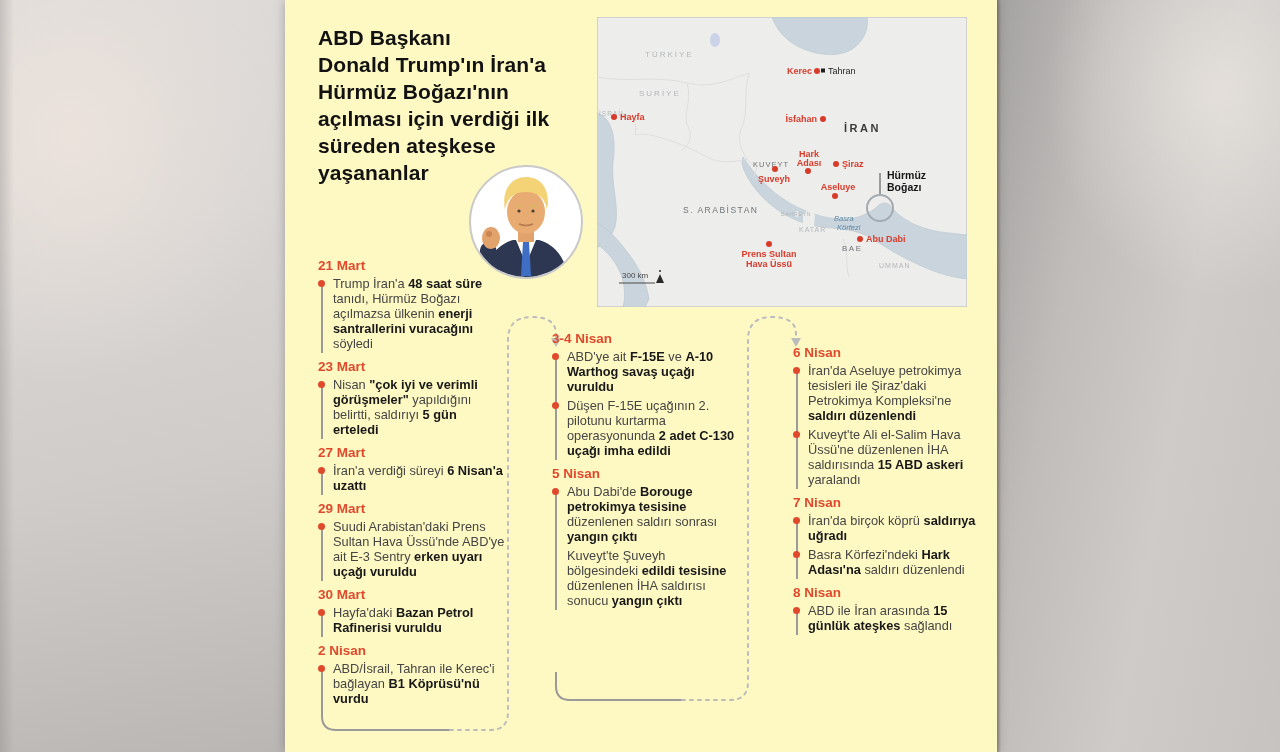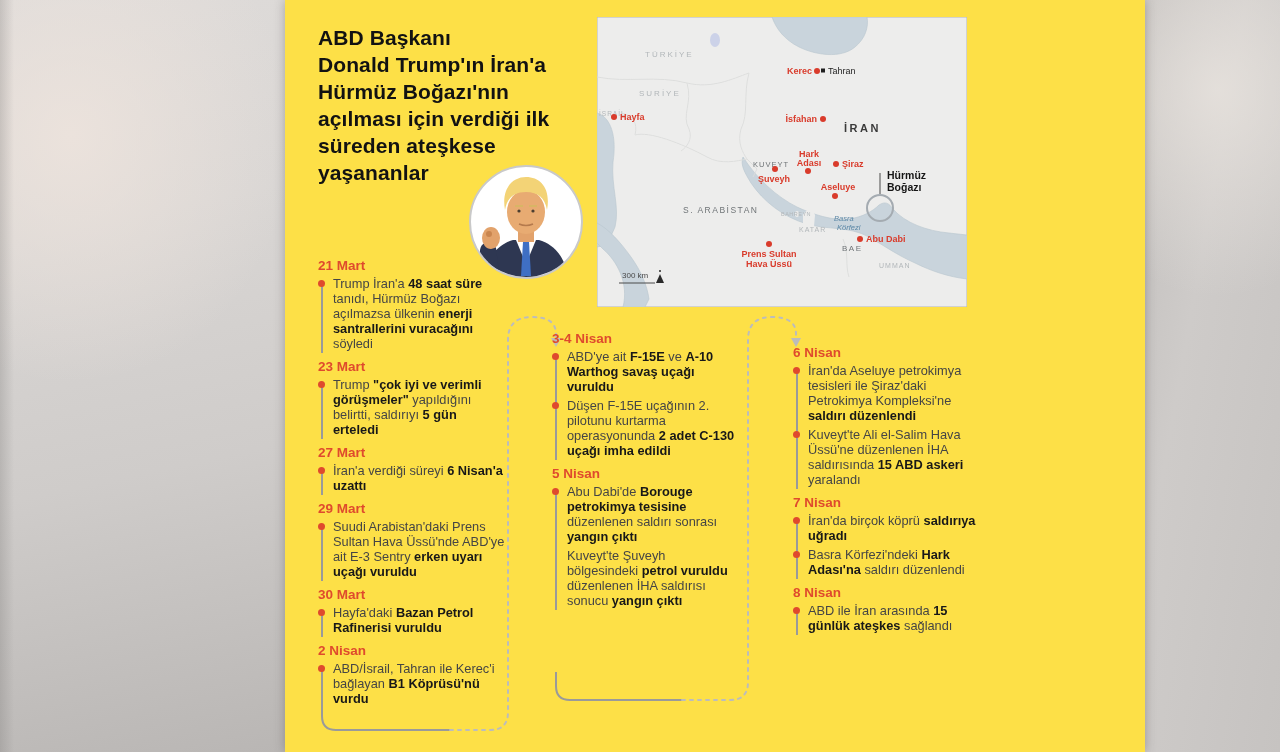--- a/index.html
+++ b/index.html
@@ -20,21 +20,21 @@
   .blur-right{
     position:absolute;left:997px;top:0;width:283px;height:752px;
     background:
       radial-gradient(110% 50% at 78% 12%, rgba(233,228,223,.8), rgba(233,228,223,0) 55%),
       linear-gradient(100deg,#a4a2a0 0%,#bfbcba 28%,#cecbc9 60%,#c6c3c1 100%);
   }
   .blur-right::before{content:'';position:absolute;left:0;top:0;width:4px;height:100%;
     background:linear-gradient(90deg,rgba(90,88,86,.5),rgba(90,88,86,0));}
   
   .panel{
-    position:absolute;left:285px;top:0;width:860px;height:752px;background:#fde047;
+    position:absolute;left:285px;top:0;width:712px;height:752px;background:#fef9c3;
     box-shadow:0 0 10px rgba(60,58,56,.35);
   }
   .headline{
     position:absolute;left:33px;top:24px;width:262px;
     font-size:21px;line-height:27px;font-weight:bold;color:#121212;
     white-space:pre-line;letter-spacing:.1px;
   }
   .portrait{position:absolute;left:183px;top:164px;width:116px;height:116px;}
   .mapbox{position:absolute;left:312px;top:17px;width:370px;height:290px;}
   .connectors{position:absolute;left:0;top:0;width:712px;height:752px;pointer-events:none;}
@@ -180,21 +180,21 @@
   <div class="tl-col" id="col1">
       <div class="group">
         <div class="tl-date" style="color: rgb(223, 74, 45);">21 Mart</div>
         <div class="items">
           <div class="tl-item"><span class="dot" style="background: rgb(223, 74, 45);"></span><span class="txt"><span>Trump İran'a </span><b>48 saat süre</b><span> tanıdı, Hürmüz Boğazı açılmazsa ülkenin </span><b>enerji santrallerini vuracağını</b><span> söyledi</span></span></div>
         </div>
       </div>
       <div class="group">
         <div class="tl-date" style="color: rgb(223, 74, 45);">23 Mart</div>
         <div class="items">
-          <div class="tl-item"><span class="dot" style="background: rgb(223, 74, 45);"></span><span class="txt"><span>Trump </span><b>"çok iyi ve verimli görüşmeler"</b><span> yapıldığını belirtti, saldırıyı </span><b>5 gün erteledi</b><span></span></span></div>
+          <div class="tl-item"><span class="dot" style="background: rgb(223, 74, 45);"></span><span class="txt"><span>Nisan </span><b>"çok iyi ve verimli görüşmeler"</b><span> yapıldığını belirtti, saldırıyı </span><b>5 gün erteledi</b><span></span></span></div>
         </div>
       </div>
       <div class="group">
         <div class="tl-date" style="color: rgb(223, 74, 45);">27 Mart</div>
         <div class="items">
           <div class="tl-item"><span class="dot" style="background: rgb(223, 74, 45);"></span><span class="txt"><span>İran'a verdiği süreyi </span><b>6 Nisan'a uzattı</b><span></span></span></div>
         </div>
       </div>
       <div class="group">
         <div class="tl-date" style="color: rgb(223, 74, 45);">29 Mart</div>
@@ -220,21 +220,21 @@
         <div class="tl-date" style="color: rgb(223, 74, 45);">3-4 Nisan</div>
         <div class="items">
           <div class="tl-item"><span class="dot" style="background: rgb(223, 74, 45);"></span><span class="txt"><span>ABD'ye ait </span><b>F-15E</b><span> ve </span><b>A-10 Warthog savaş uçağı vuruldu</b><span></span></span></div>
           <div class="tl-item"><span class="dot" style="background: rgb(223, 74, 45);"></span><span class="txt"><span>Düşen F-15E uçağının 2. pilotunu kurtarma operasyonunda </span><b>2 adet C-130 uçağı imha edildi</b><span></span></span></div>
         </div>
       </div>
       <div class="group">
         <div class="tl-date" style="color: rgb(223, 74, 45);">5 Nisan</div>
         <div class="items">
           <div class="tl-item"><span class="dot" style="background: rgb(223, 74, 45);"></span><span class="txt"><span>Abu Dabi'de </span><b>Borouge petrokimya tesisine</b><span> düzenlenen saldırı sonrası </span><b>yangın çıktı</b><span></span></span></div>
-          <div class="tl-item"><span class="txt"><span>Kuveyt'te Şuveyh bölgesindeki </span><b>petrol vuruldu</b><span> düzenlenen İHA saldırısı sonucu </span><b>yangın çıktı</b><span></span></span></div>
+          <div class="tl-item"><span class="txt"><span>Kuveyt'te Şuveyh bölgesindeki </span><b>edildi tesisine</b><span> düzenlenen İHA saldırısı sonucu </span><b>yangın çıktı</b><span></span></span></div>
         </div>
       </div>
     </div>
   <div class="tl-col" id="col3">
       <div class="group">
         <div class="tl-date" style="color: rgb(223, 74, 45);">6 Nisan</div>
         <div class="items">
           <div class="tl-item"><span class="dot" style="background: rgb(223, 74, 45);"></span><span class="txt"><span>İran'da Aseluye petrokimya tesisleri ile Şiraz'daki Petrokimya Kompleksi'ne </span><b>saldırı düzenlendi</b><span></span></span></div>
           <div class="tl-item"><span class="dot" style="background: rgb(223, 74, 45);"></span><span class="txt"><span>Kuveyt'te Ali el-Salim Hava Üssü'ne düzenlenen İHA saldırısında </span><b>15 ABD askeri</b><span> yaralandı</span></span></div>
         </div>

